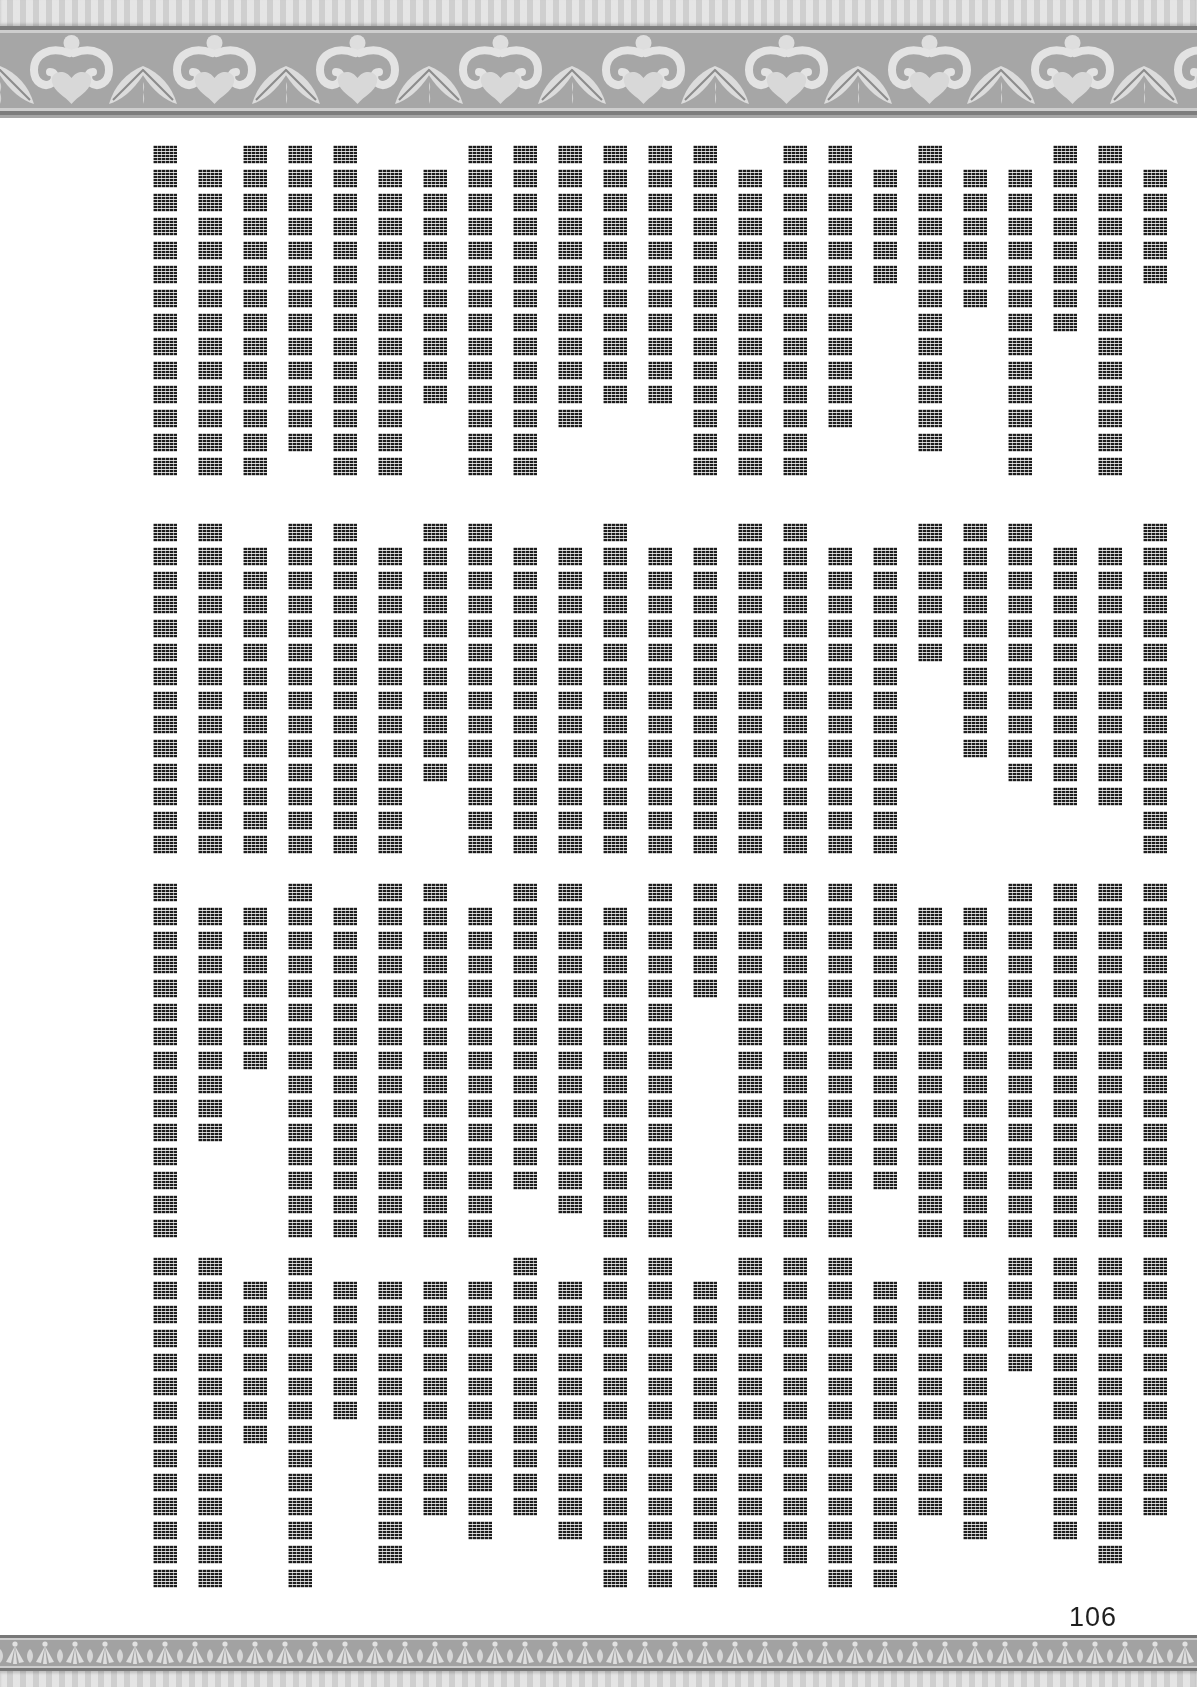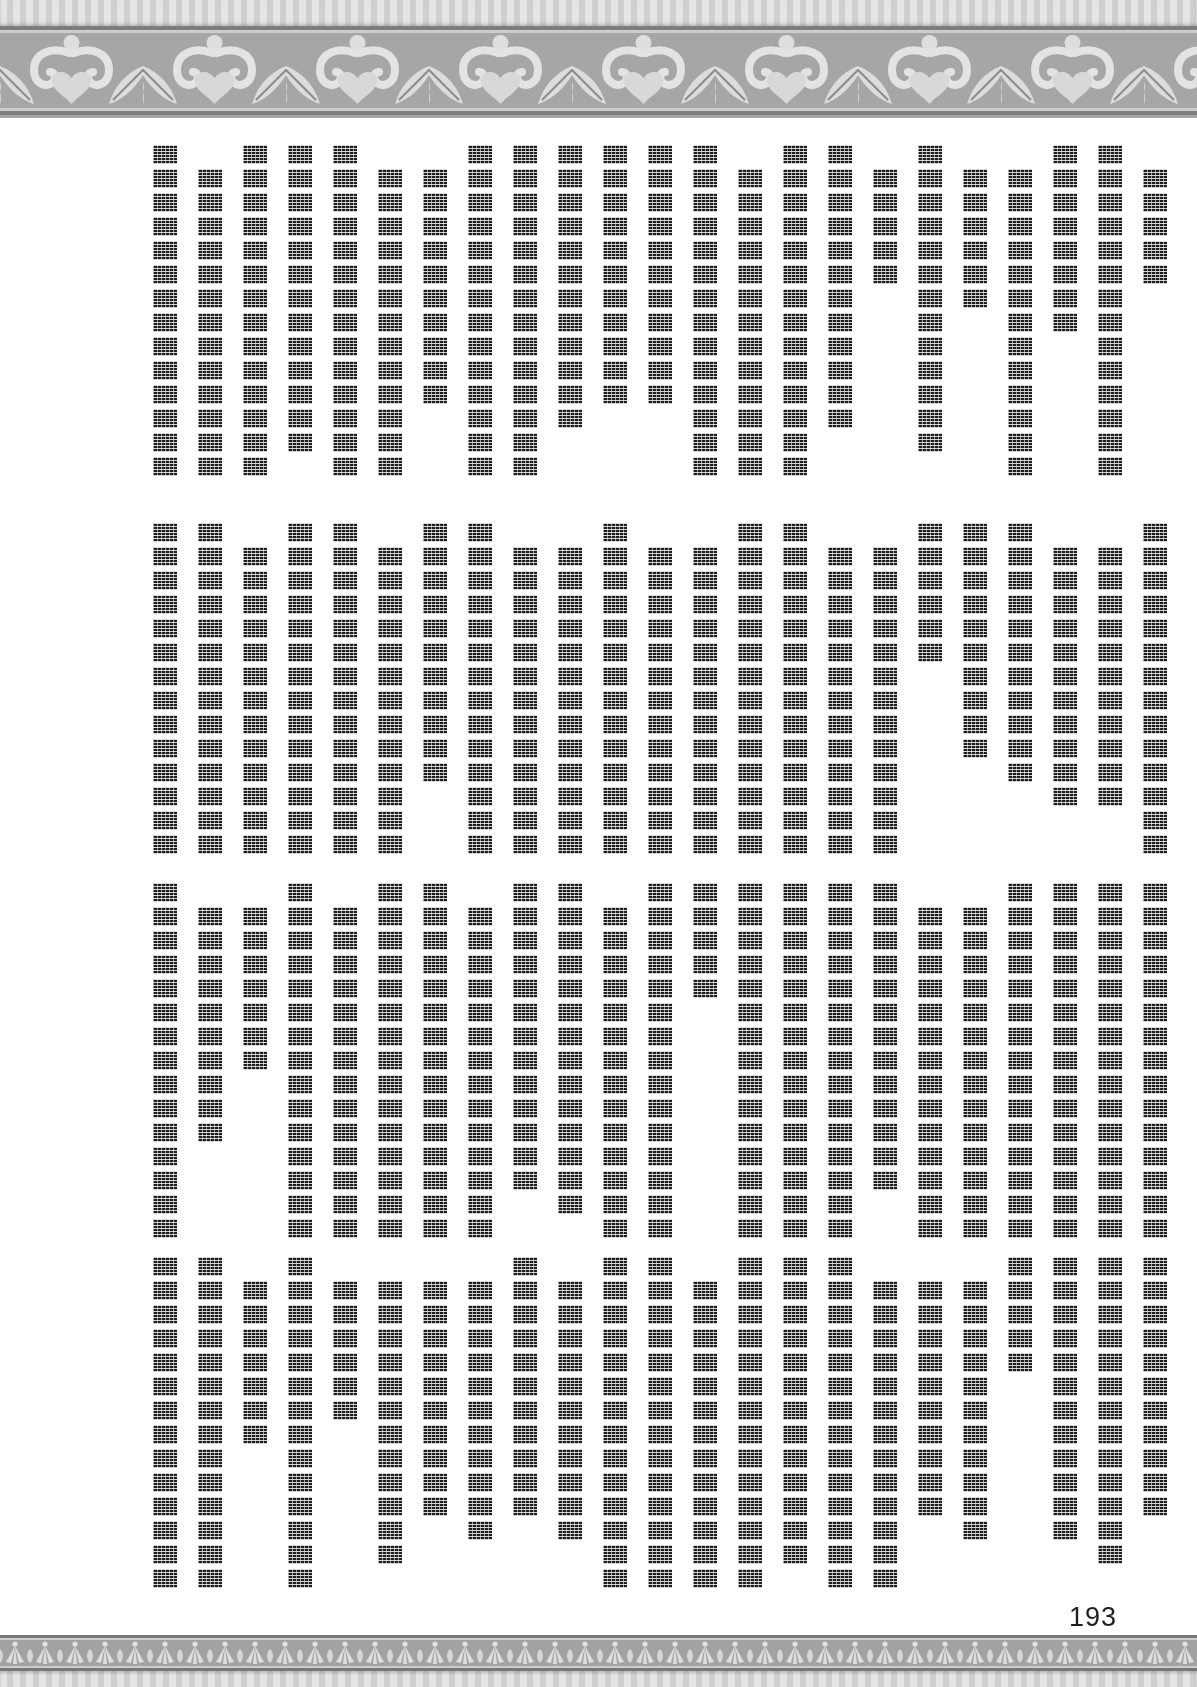--- a/index.html
+++ b/index.html
@@ -212,21 +212,21 @@
       <div class="col" style="margin-top: 24px; height: 259px;"></div>
       <div class="col" style="margin-top: 24px; height: 235px;"></div>
       <div class="col" style="margin-top: 24px; height: 283px;"></div>
       <div class="col" style="margin-top: 24px; height: 139px;"></div>
       <div class="col" style="margin-top: 0px; height: 331px;"></div>
       <div class="col" style="margin-top: 24px; height: 163px;"></div>
       <div class="col" style="margin-top: 0px; height: 331px;"></div>
       <div class="col" style="margin-top: 0px; height: 331px;"></div>
     </div>
 
-  <div class="page-number">193</div>
+  <div class="page-number">106</div>
 
   <svg class="border-bottom" viewBox="0 0 1197 36" preserveAspectRatio="none" xmlns="http://www.w3.org/2000/svg">
     <defs>
       <pattern id="botPat" x="0" y="0" width="30" height="36" patternUnits="userSpaceOnUse">
         <rect width="30" height="36" fill="#a2a2a2"></rect>
         <rect x="0" y="0" width="30" height="3" fill="#787878"></rect>
         <rect x="0" y="3" width="30" height="2" fill="#cdcdcd"></rect>
         <rect x="0" y="33" width="30" height="3" fill="#787878"></rect>
         <rect x="0" y="31" width="30" height="2" fill="#cdcdcd"></rect>
         <circle cx="15" cy="9" r="2.6" fill="#e2e2e2"></circle>

